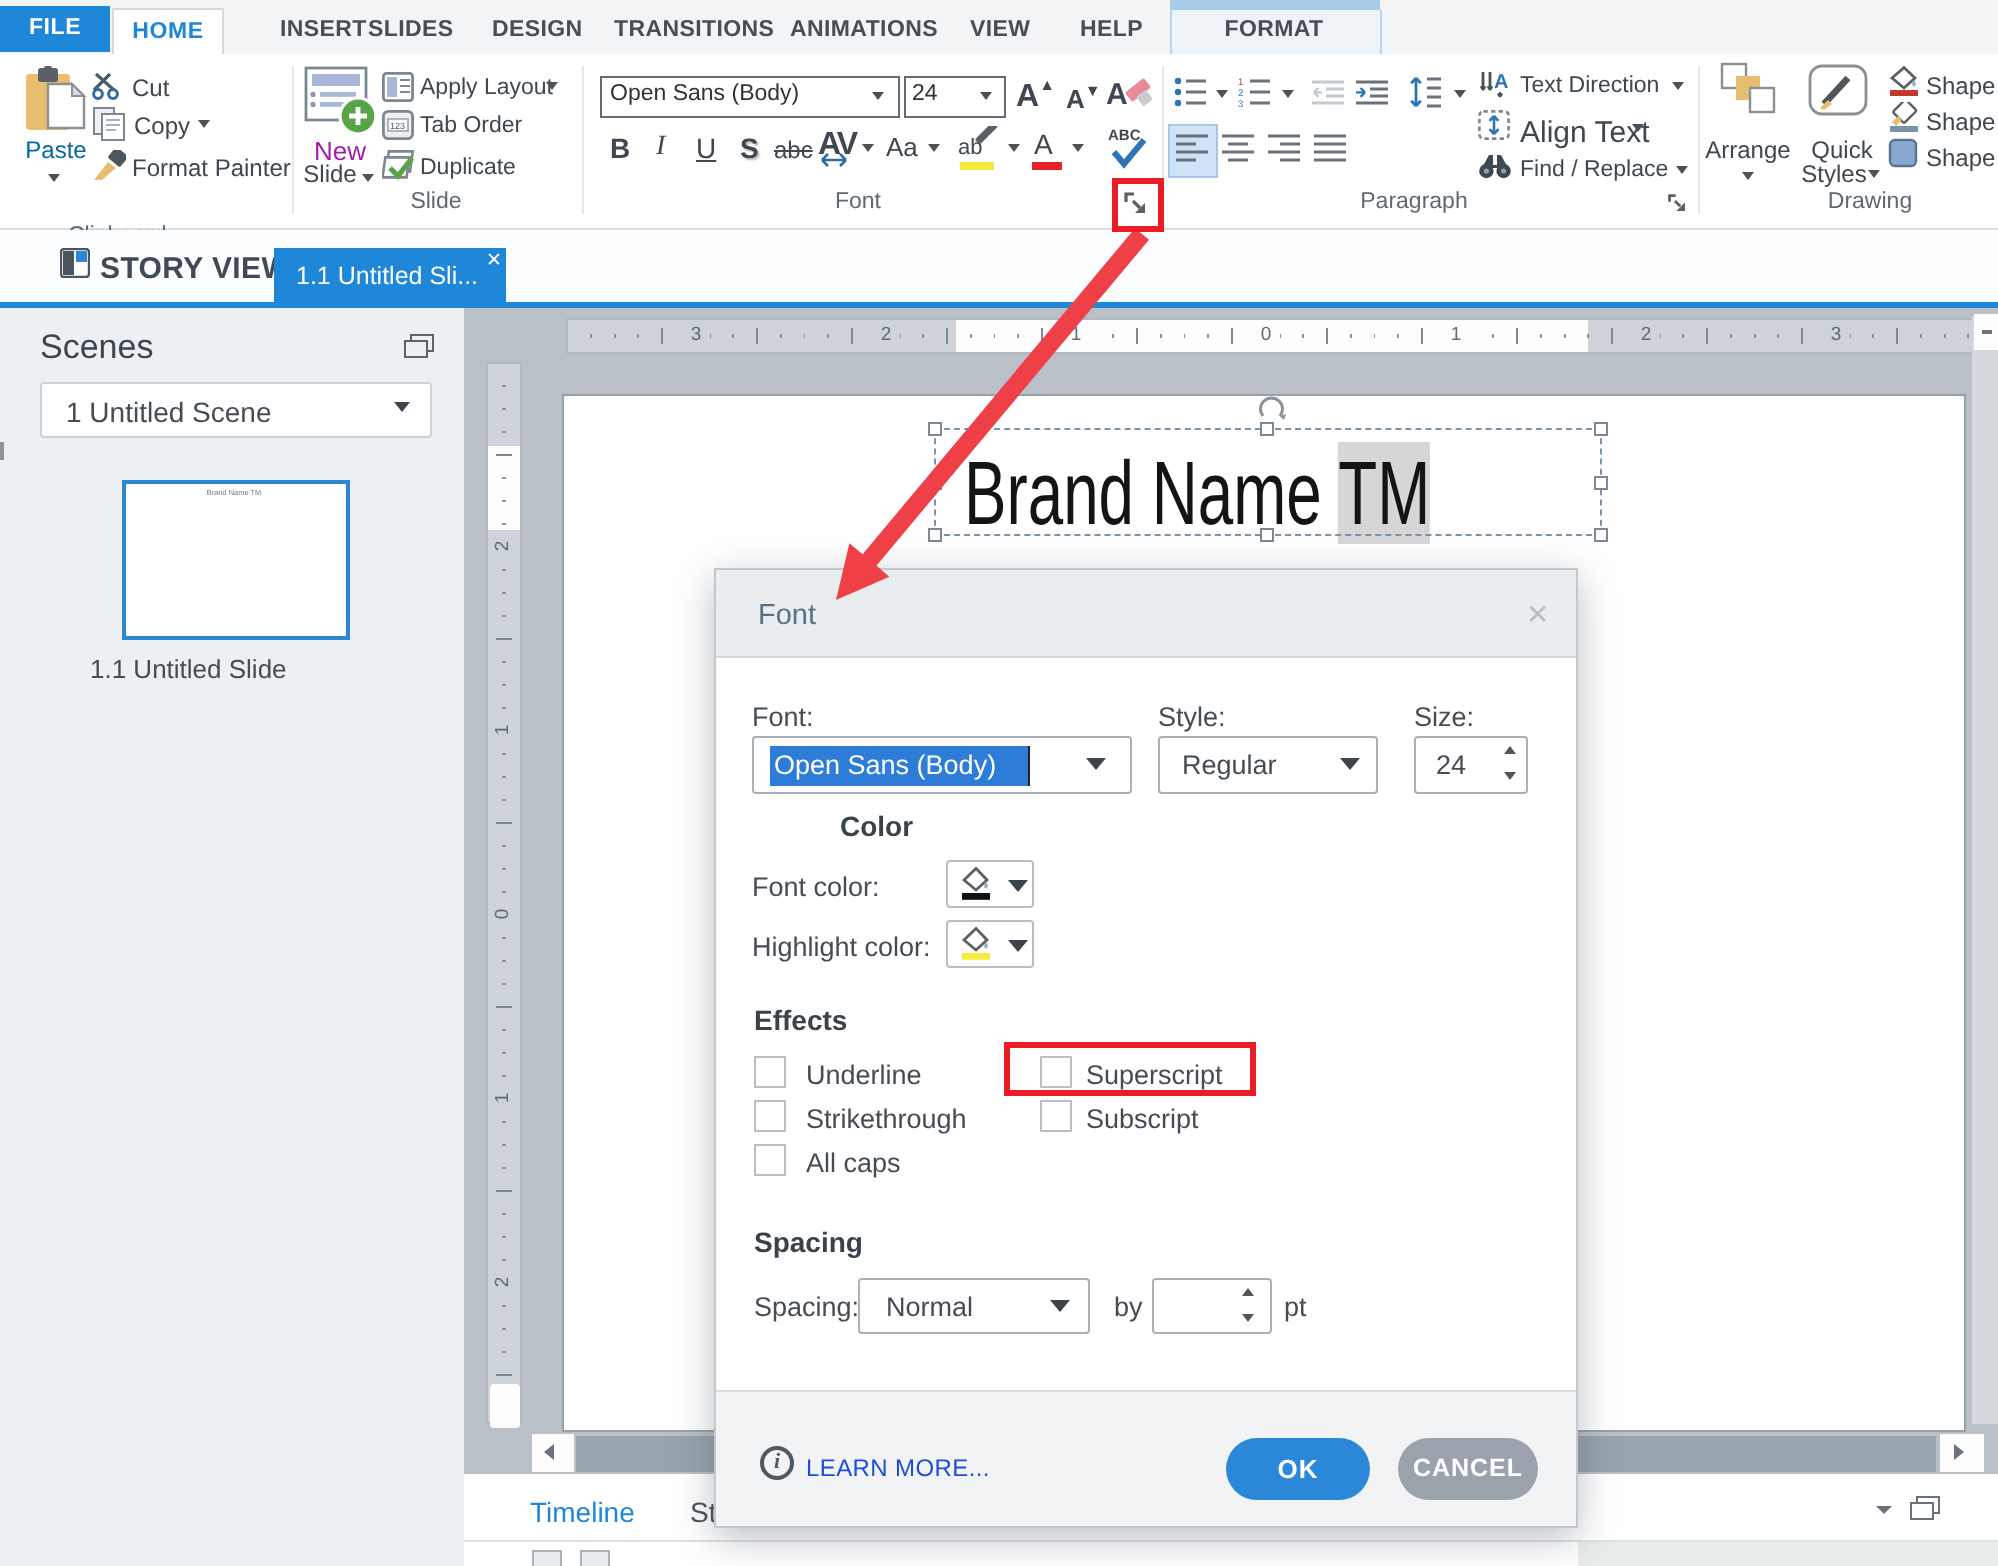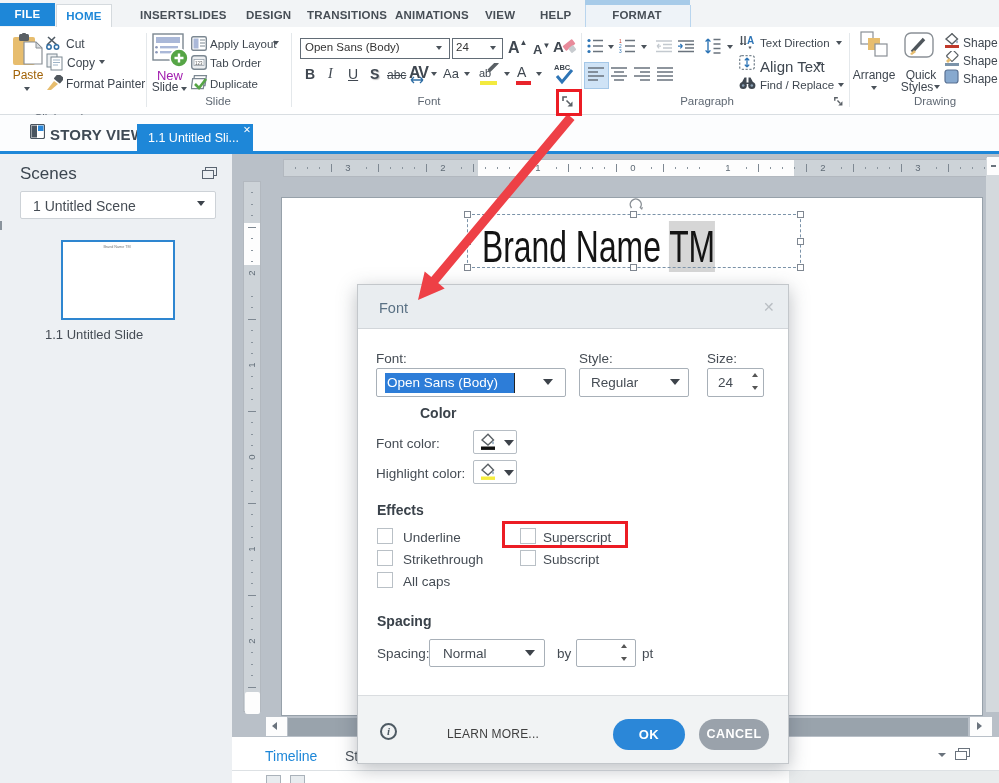--- a/index.html
+++ b/index.html
@@ -39,21 +39,21 @@
 <div class="a lbl" style="left:667px;top:95px;width:80px;text-align:center;">Paragraph</div>
 <div class="a lbl" style="left:895px;top:95px;width:80px;text-align:center;">Drawing</div>
 
 <svg class="a" style="left:12px;top:33px;" width="32" height="36" viewBox="0 0 32 36">
 <rect x="1" y="4" width="22" height="28" rx="2" fill="#e7bd6e"></rect>
 <rect x="7" y="1" width="10" height="7" rx="1.5" fill="#5a6065"></rect>
 <rect x="10" y="0" width="4" height="4" rx="1" fill="#5a6065"></rect>
 <path d="M12 9 h12 l6 6 v16 h-18 z" fill="#fff" stroke="#8a9096" stroke-width="1.2"></path>
 <path d="M24 9 l6 6 h-6 z" fill="#d8dce0" stroke="#8a9096" stroke-width="1"></path>
 </svg>
-<div class="a" style="left:4px;top:68px;width:48px;text-align:center;font-size:12px;color:#a16207;">Paste</div>
+<div class="a" style="left:4px;top:68px;width:48px;text-align:center;font-size:12px;color:#0369a1;">Paste</div>
 <div class="a tri-d" style="left:24px;top:87px;"></div>
 <svg class="a" style="left:46px;top:36px;" width="17" height="14" viewBox="0 0 17 14">
 <path d="M2 1 L11 9 M9 1 L1 9" stroke="#4f5a64" stroke-width="1.6"></path>
 <circle cx="3" cy="11" r="2.2" fill="none" stroke="#2e6da4" stroke-width="1.5"></circle>
 <circle cx="10.5" cy="11" r="2.2" fill="none" stroke="#2e6da4" stroke-width="1.5"></circle>
 </svg>
 <div class="a it" style="left:66px;top:37px;">Cut</div>
 <svg class="a" style="left:46px;top:53px;" width="18" height="18" viewBox="0 0 18 18">
 <rect x="1" y="1" width="10" height="13" fill="#eef1f3" stroke="#7b8791"></rect>
 <rect x="5" y="4" width="11" height="13" fill="#fff" stroke="#7b8791"></rect>
@@ -392,21 +392,21 @@
 <div class="a" style="left:71px;top:354px;width:116px;height:28px;border:1px solid #a8b0b8;border-radius:2px;box-sizing:border-box;background:#fff;"></div>
 <div class="a dlbl" style="left:85px;top:361px;">Normal</div>
 <div class="a dar" style="left:167px;top:365px;"></div>
 <div class="a dlbl" style="left:199px;top:361px;">by</div>
 <div class="a" style="left:218px;top:354px;width:60px;height:28px;border:1px solid #a8b0b8;border-radius:2px;box-sizing:border-box;background:#fff;"></div>
 <div class="a spup" style="left:263px;top:359px;"></div>
 <div class="a spdn" style="left:263px;top:372px;"></div>
 <div class="a dlbl" style="left:284px;top:361px;">pt</div>
 <div class="a" style="left:0;top:410px;width:430px;height:68px;background:#f1f3f4;border-top:1px solid #dadde0;box-sizing:border-box;"></div>
 <div class="a" style="left:22px;top:438px;width:17px;height:17px;border:2px solid #4e5a63;border-radius:50%;box-sizing:border-box;font-size:11px;color:#4e5a63;text-align:center;line-height:13px;font-family:'Liberation Serif',serif;font-style:italic;font-weight:bold;">i</div>
-<div class="a" style="left:45px;top:442px;font-size:12px;color:#404040;letter-spacing:.2px;margin-left:44px;">LEARN MORE...</div>
+<div class="a" style="left:45px;top:442px;font-size:12px;color:#1d4ed8;letter-spacing:.2px;">LEARN MORE...</div>
 <div class="a" style="left:255px;top:434px;width:72px;height:31px;background:#2b87d8;border-radius:16px;color:#fff;font-size:13px;font-weight:bold;text-align:center;line-height:31px;letter-spacing:.5px;">OK</div>
 <div class="a" style="left:341px;top:434px;width:70px;height:31px;background:#9aa2ab;border-radius:16px;color:#fff;font-size:12.5px;font-weight:bold;text-align:center;line-height:31px;letter-spacing:.5px;">CANCEL</div>
 </div>
 <style>
 .dlbl{font-size:13.5px;color:#454c54;white-space:nowrap;}
 .dhd{font-size:14px;color:#3a424a;font-weight:bold;}
 .dar{width:0;height:0;border-left:5px solid transparent;border-right:5px solid transparent;border-top:6px solid #3d434a;}
 .cb{width:16px;height:16px;background:#fff;border:1px solid #b9c0c6;box-sizing:border-box;}
 .spup{width:0;height:0;border-left:3.5px solid transparent;border-right:3.5px solid transparent;border-bottom:4.5px solid #555;}
 .spdn{width:0;height:0;border-left:3.5px solid transparent;border-right:3.5px solid transparent;border-top:4.5px solid #555;}

